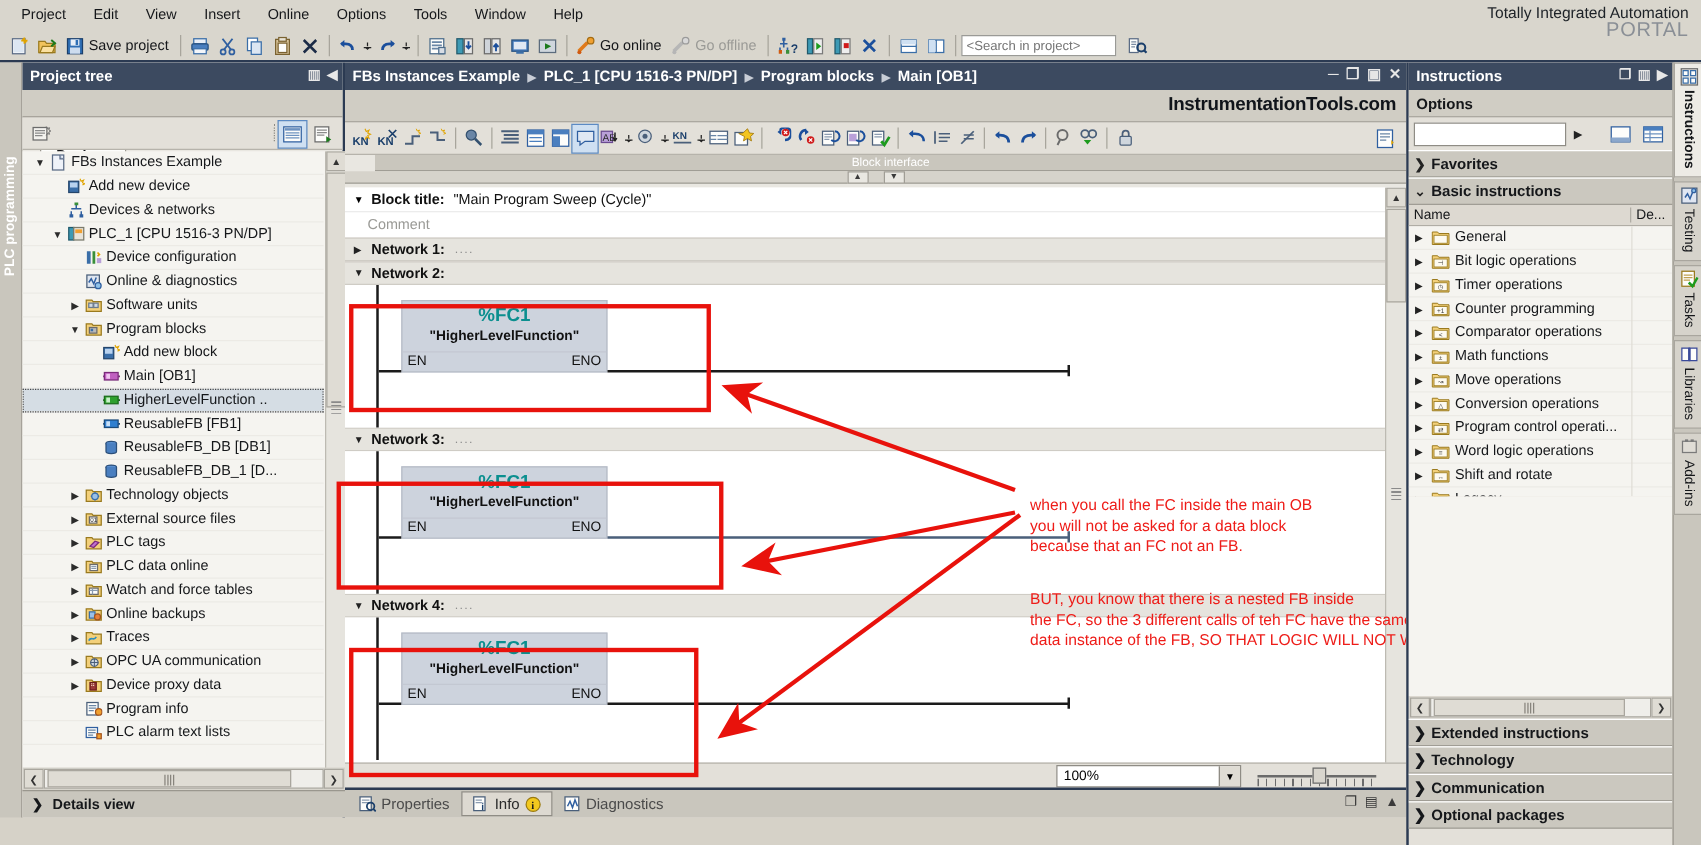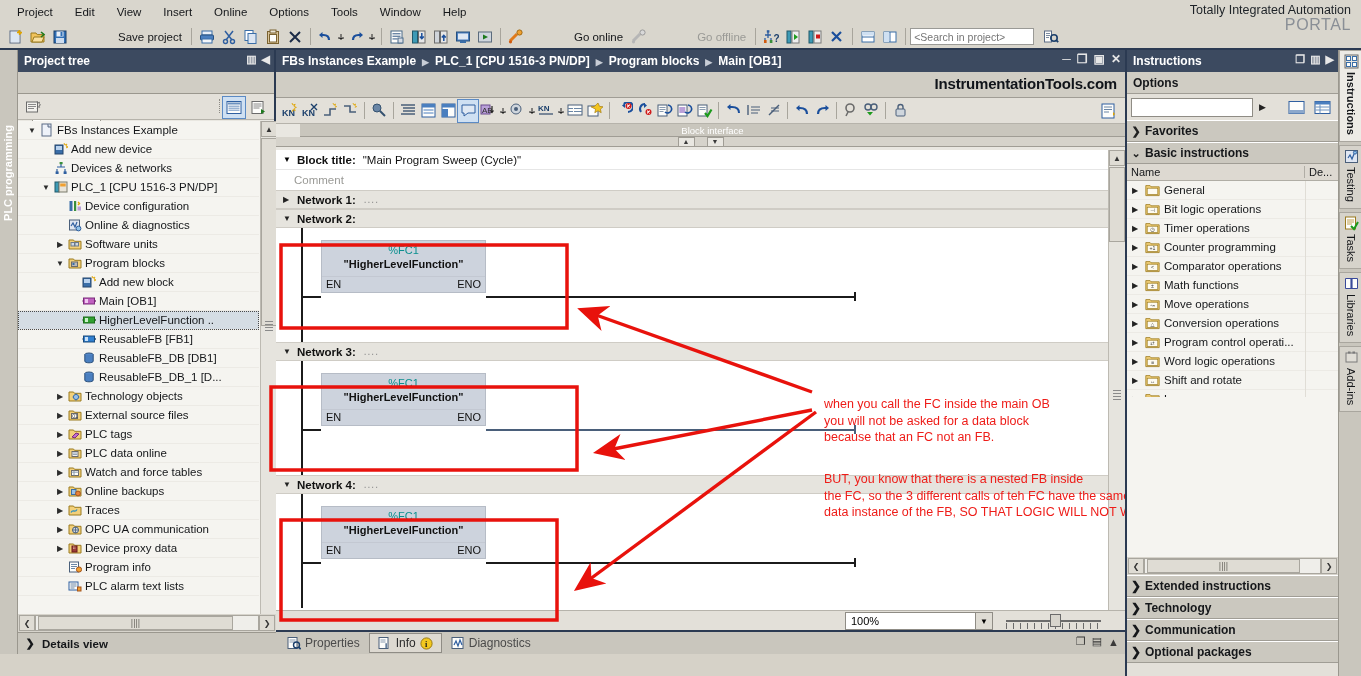--- a/index.html
+++ b/index.html
@@ -34,21 +34,21 @@
 
   .toolbar {
     position: absolute; left: 0; top: 24px; width: 1361px; height: 25px;
     display: flex; align-items: center; padding-left: 5px; gap: 0px;
   }
   .tb-btn {
     width: 22px; height: 21px; display: inline-flex; align-items: center;
     justify-content: center; cursor: default; position: relative;
   }
   .tb-sep { width: 1px; height: 17px; background: #a8a59c; margin: 0 4px; }
-  .tb-text { font-size: 11.5px; color: #15171a; padding-right: 5px; white-space: nowrap; margin-left: 47px;}
+  .tb-text { font-size: 11.5px; color: #15171a; padding-right: 5px; white-space: nowrap;}
   .tb-text.dim { color: #9a9a96; }
 
   
   .tb-search {
     width: 124px; height: 17px; background: #fff; border: 1px solid #9a9a96;
     font-size: 10.5px; color: #9a9a96; padding: 1px 3px; line-height: 15px;
   }
 
   
   .leftstrip {
@@ -198,21 +198,21 @@
   .net-header .nm { font-weight: bold; color: #111; }
   .net-header .dots { color: #8d8d8d; padding-left: 8px; letter-spacing:1px; font-size:10px;}
   .net-body { background: #fff; position: relative; }
 
   .rung { position: relative; height: 100%; }
   .powerrail { position: absolute; left: 25px; top: 0; bottom: 0; width: 2px; background: #1b1b1b; }
   .fcbox {
     position: absolute; left: 45px; top: 12px; width: 165px;
     background: #cdd3dd; border: 1px solid #b6bcc6;
   }
-  .fcbox .fcid { text-align: center; color: #0b8f8f; font-size: 11px; font-weight: normal; padding-top: 3px;}
+  .fcbox .fcid { text-align: center; color: #0b8f8f; font-size: 15px; font-weight: bold; padding-top: 3px;}
   .fcbox .fcname { text-align: center; color: #111; font-size: 11px; padding: 2px 0 6px; font-weight: bold;}
   .fcbox .fcio {
     display: flex; justify-content: space-between; font-size: 11px; color: #111;
     padding: 1px 4px 2px; border-top: 1px solid #c3c8d2;
   }
   .en-stub { position: absolute; left: 27px; width: 18px; height: 2px; background: #1b1b1b; }
   .eno-line { position: absolute; height: 2px; background: #1b1b1b; }
   .eno-line.blue { background: #4a5f7a; }
   .eno-cap { position: absolute; width: 2px; height: 9px; background: #1b1b1b; }
   .eno-cap.blue { background: #4a5f7a; }

